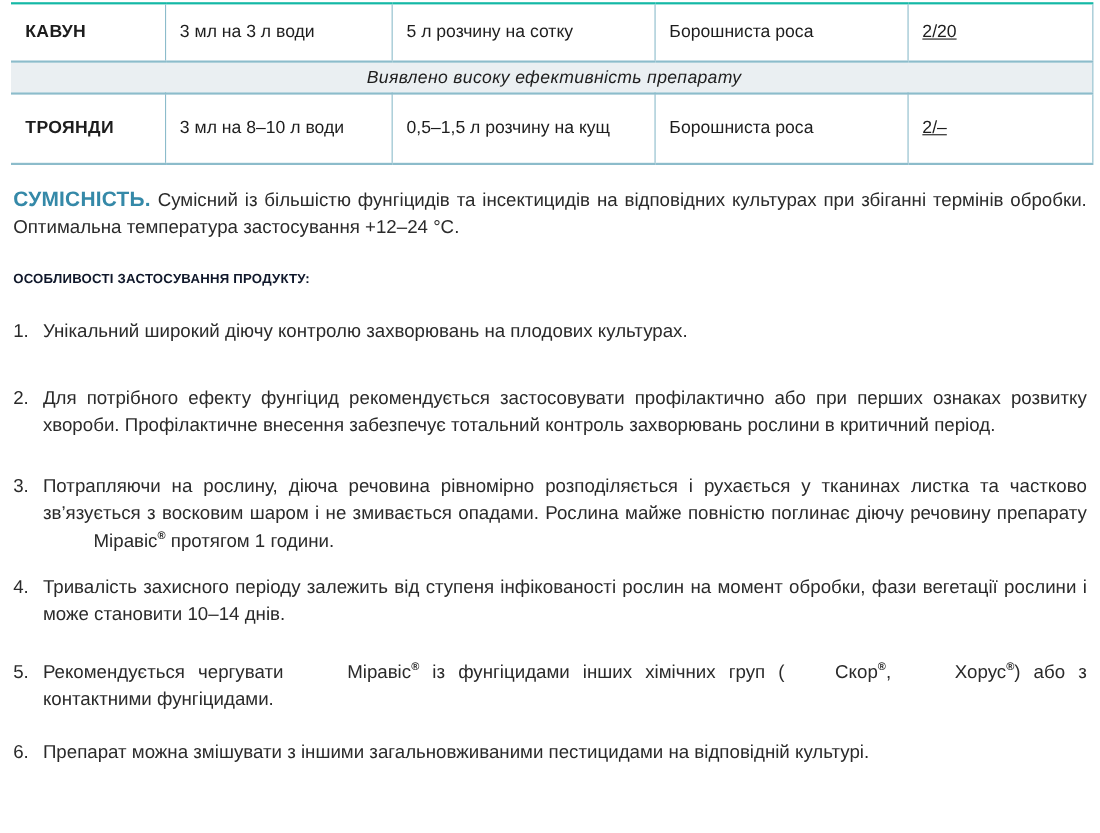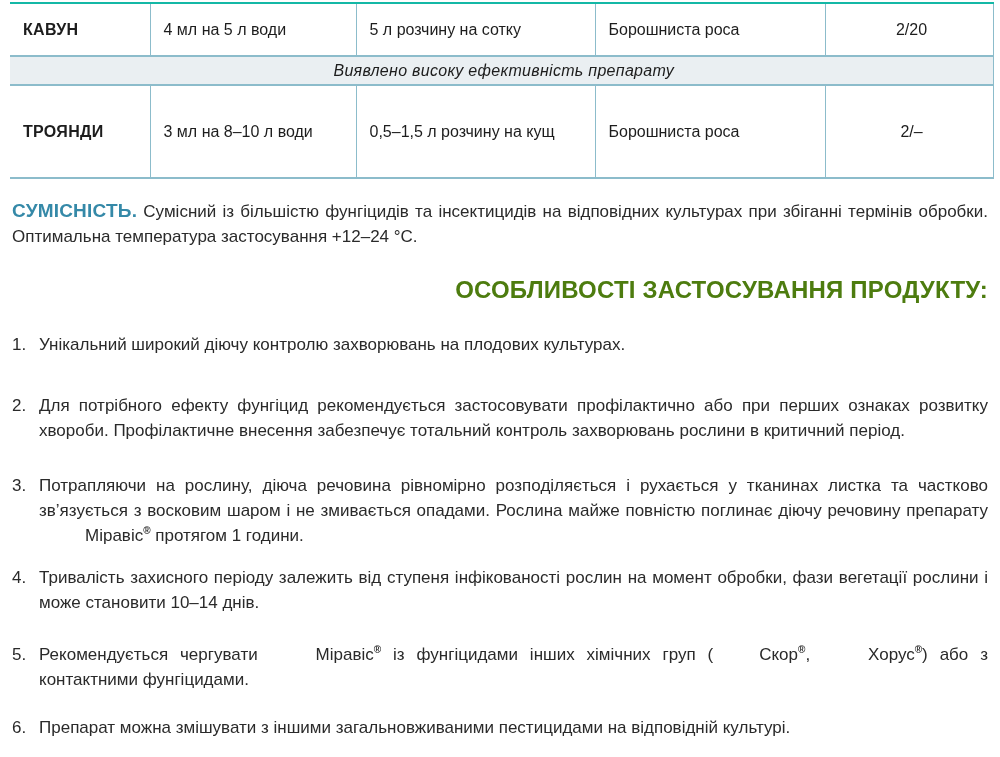--- a/index.html
+++ b/index.html
@@ -28,22 +28,22 @@
     font-size: 16px;
     color: #1d1d1d;
     vertical-align: middle;
     padding: 0 8px 0 13px;
     overflow: hidden;
   }
   table.app-table tr.row-first td { border-top: 2px solid #14b8a6; }
   table.app-table td:first-child { border-left: 0; font-weight: bold; letter-spacing: .3px; }
   tr.row-data-1 { height: 53px; }
   tr.row-note   { height: 29px; }
-  tr.row-data-2 { height: 93px; }
-  td.cell-center { text-align: center; padding: 0; }
+  tr.row-data-2 { height: 64px; }
+  td.cell-center { text-align: left; padding: 0; text-decoration: underline; }
   td.cell-note {
     background: #eaeff2;
     text-align: center;
     font-style: italic;
     font-size: 15.5px;
     color: #333333;
     padding: 0;
     font-weight: normal !important;
   }
 
@@ -58,25 +58,24 @@
   .inline-heading {
     color: #3589a8;
     font-weight: bold;
     font-size: 19px;
     letter-spacing: .2px;
   }
 
   
   .features-heading {
     margin: 27px 0 0 0;
-    color: #4d7c0f;
-    font-size: 24px;
+    color: #0f172a;
+    font-size: 12px;
     font-weight: bold;
     letter-spacing: .2px;
-    text-align: right;
   }
   ol.feature-list {
     list-style: none;
     margin: 28px 0 0 0;
     padding: 0;
   }
   ol.feature-list li {
     display: flex;
     font-size: 17px;
     line-height: 25px;
@@ -106,21 +105,21 @@
     <colgroup>
       <col style="width:140px">
         <col style="width:206px">
         <col style="width:239px">
         <col style="width:230px">
         <col style="width:168px">
     </colgroup>
     <tbody>
       <tr class="row-first row-data-1">
         <td>КАВУН</td>
-        <td>4 мл на 5 л води</td>
+        <td>3 мл на 3 л води</td>
         <td>5 л розчину на сотку</td>
         <td>Борошниста роса</td>
         <td class="cell-center">2/20</td>
       </tr>
       <tr class="row-note">
         <td class="cell-note" colspan="5">Виявлено високу ефективність препарату</td>
       </tr>
       <tr class="row-data-2">
         <td>ТРОЯНДИ</td>
         <td>3 мл на 8–10 л води</td>

